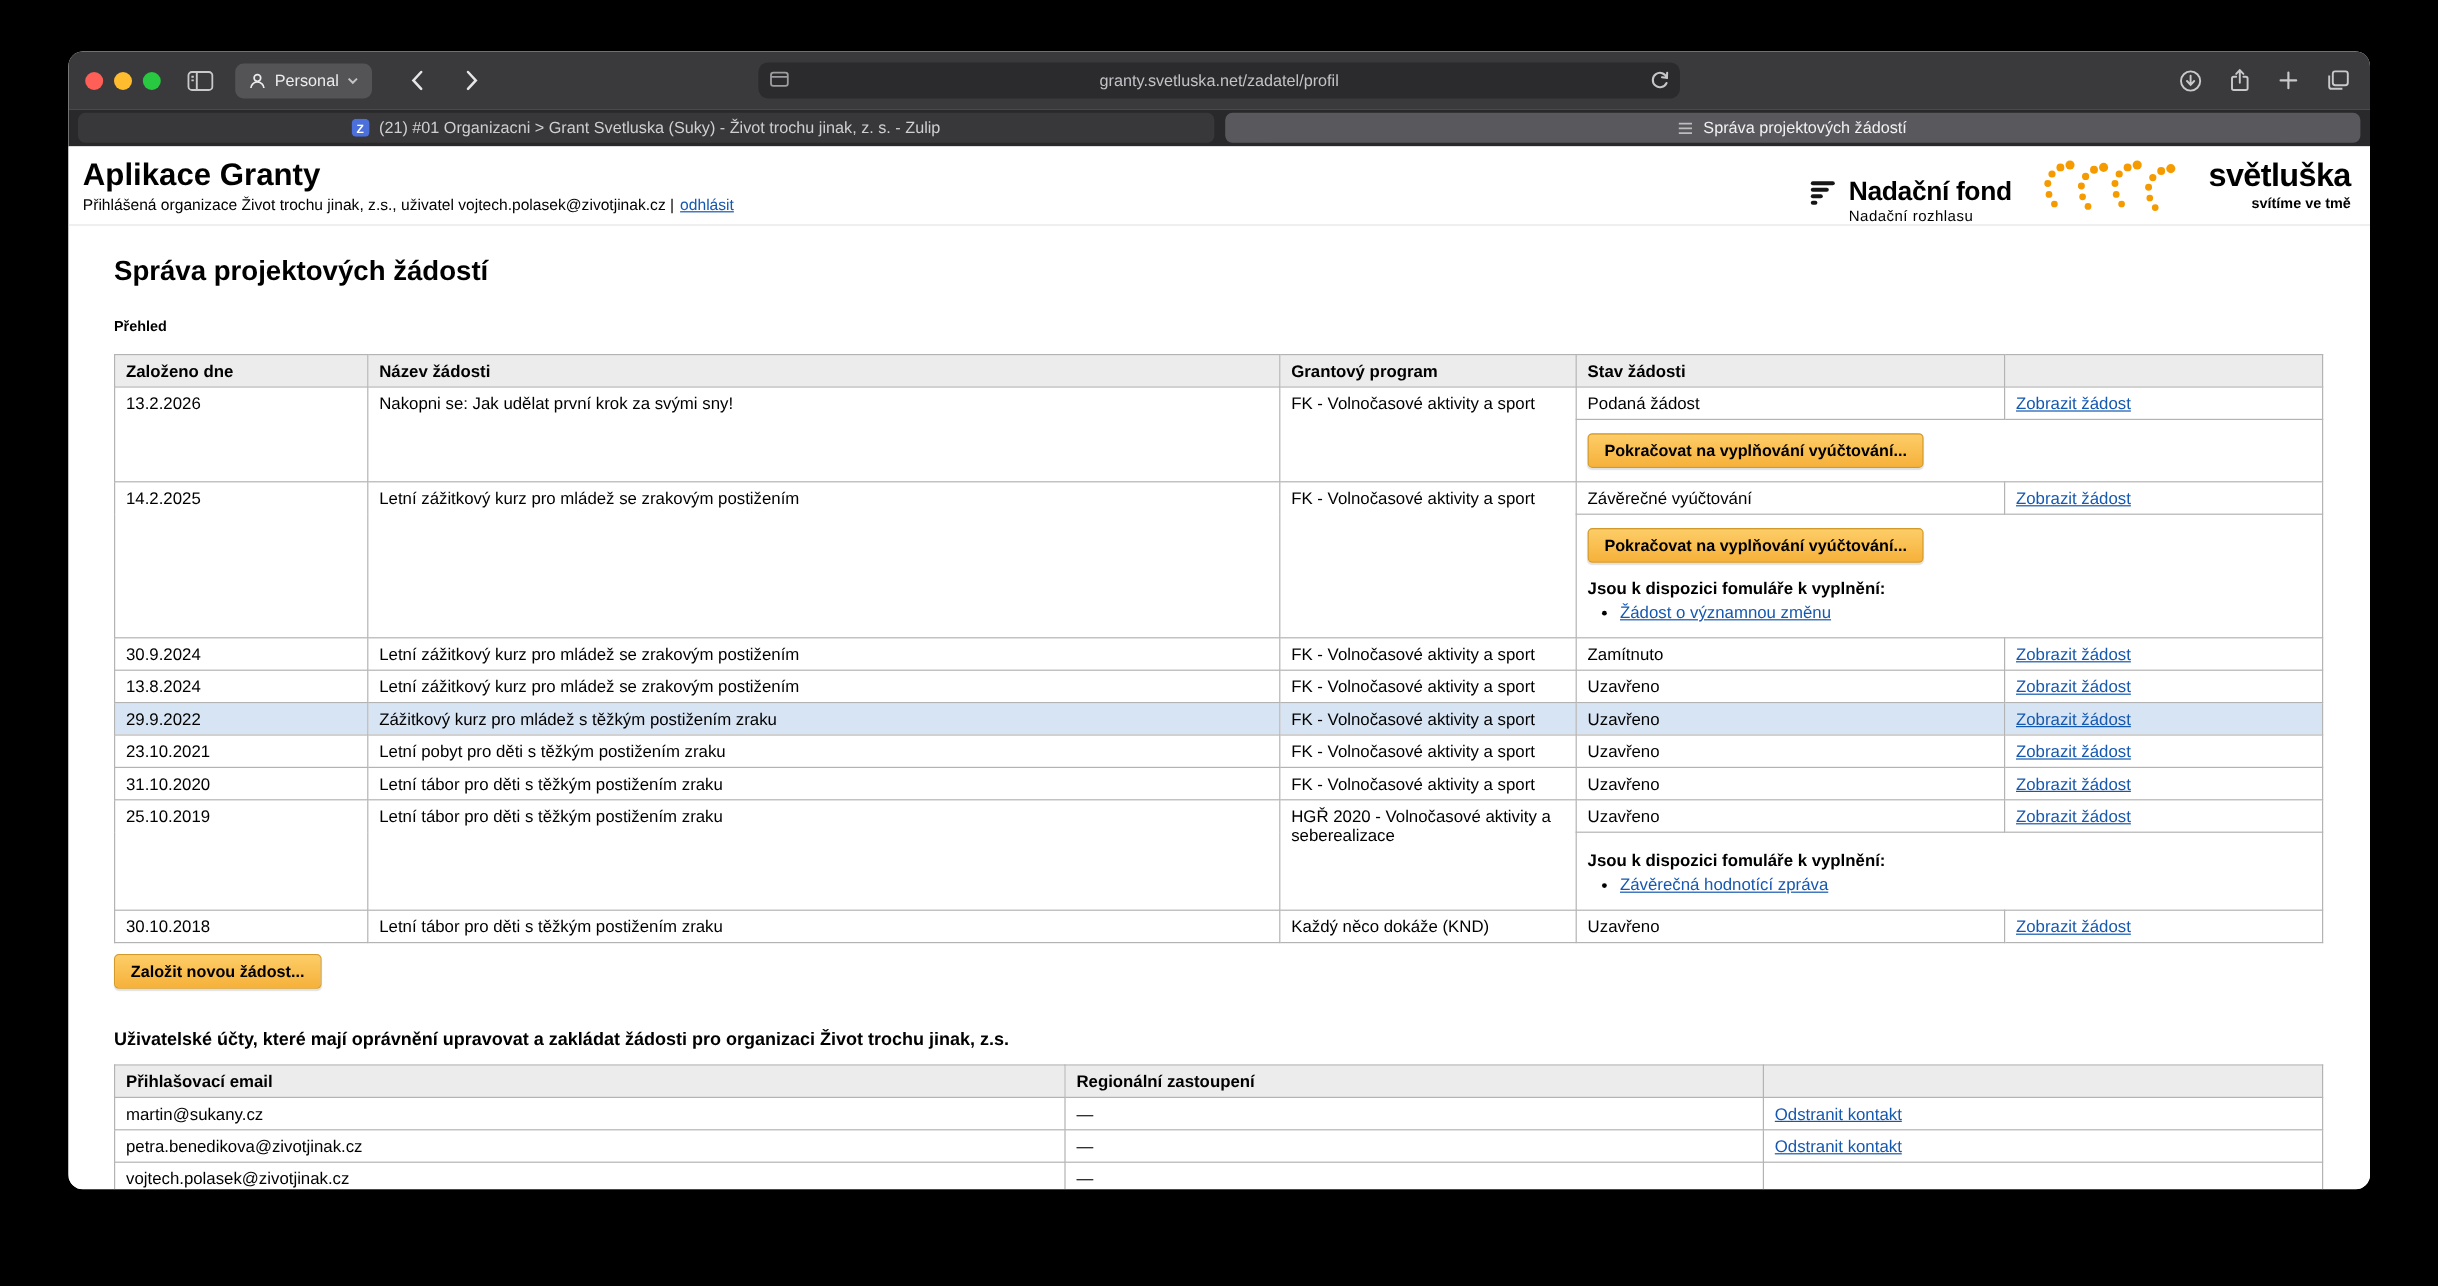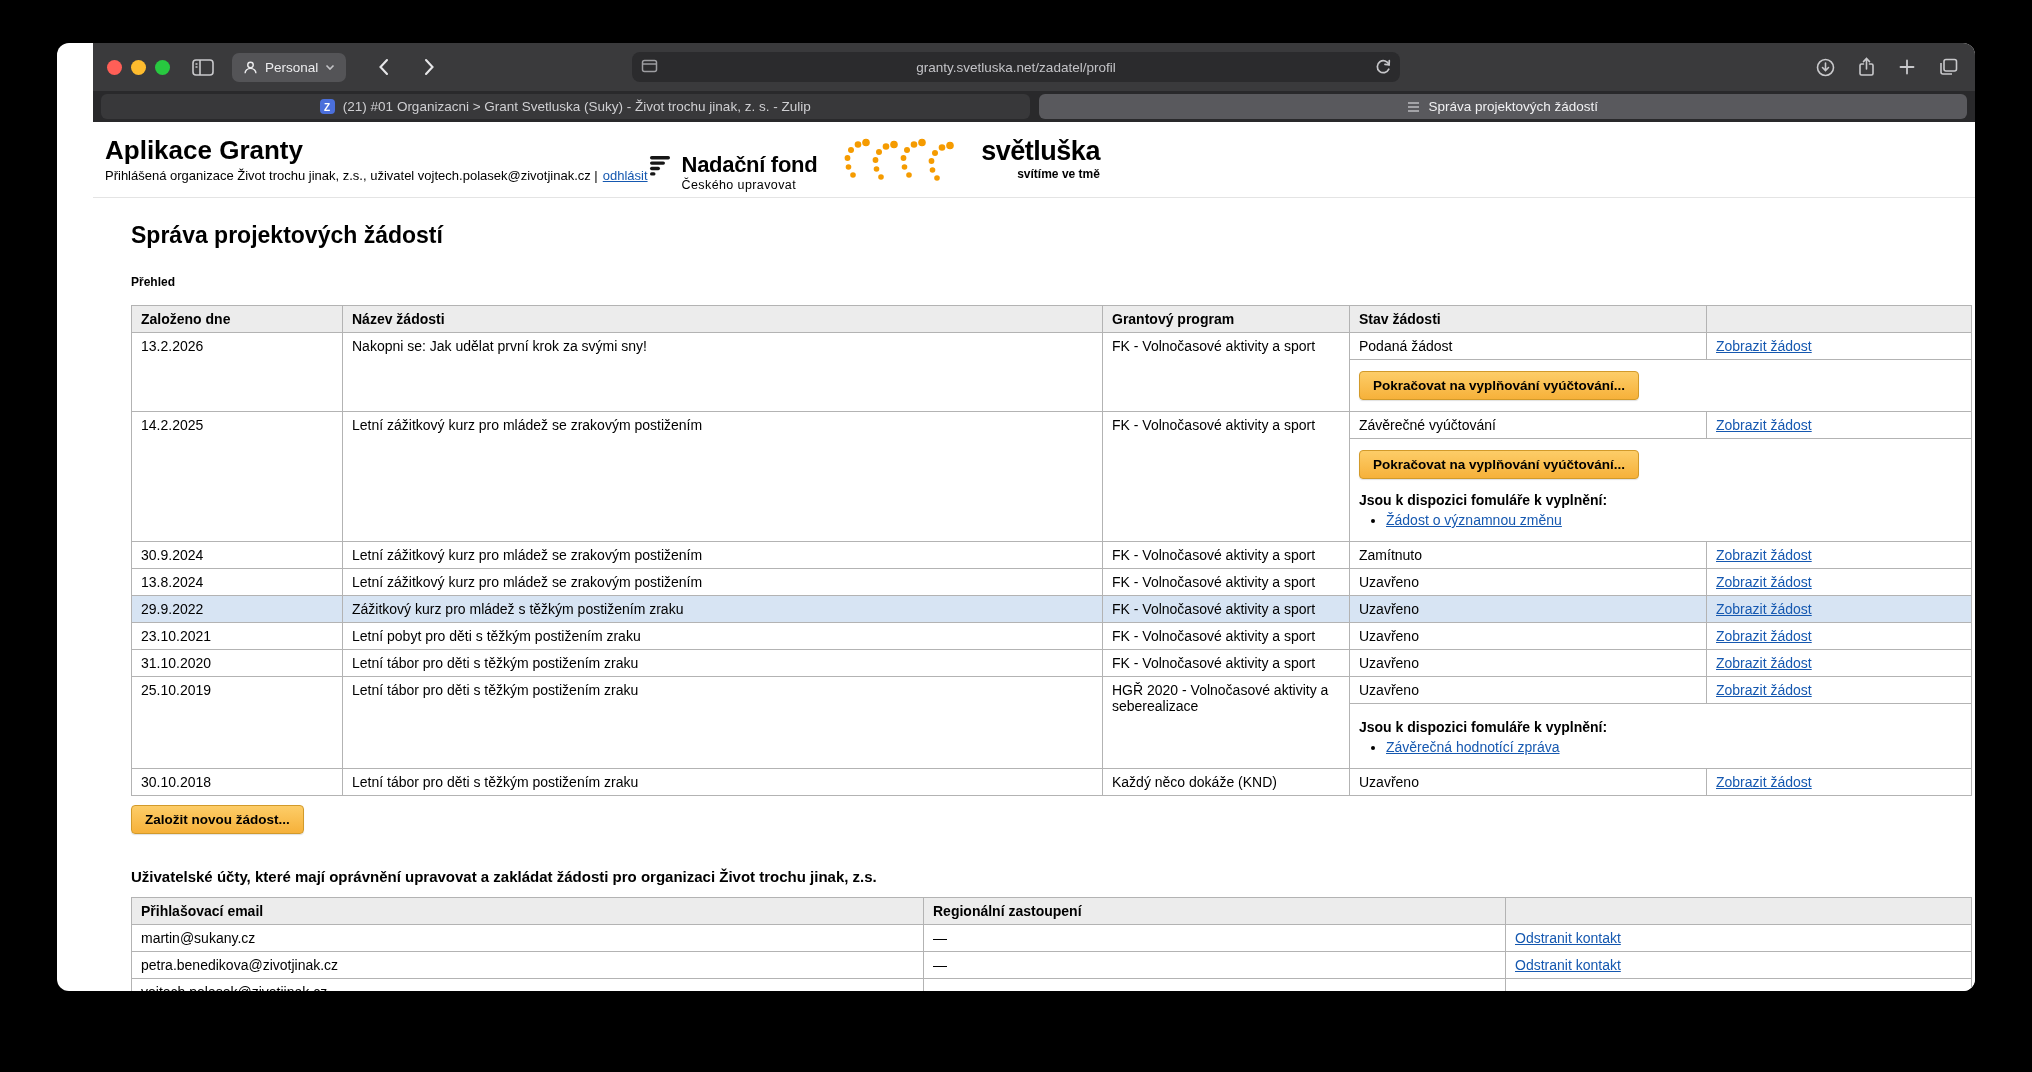--- a/index.html
+++ b/index.html
@@ -9,21 +9,20 @@
     font-family:"Liberation Sans", sans-serif;
     position:relative;
     overflow:hidden;
   }
   .window {
     position:absolute; left:57px; top:43px;
     width:1918px; height:948px;
     border-radius:12px; overflow:hidden;
     background:#fff; display:flex; flex-direction:column;
     box-shadow:0 25px 70px rgba(0,0,0,.65);
-    padding-left:36px;
   }
   
   .toolbar {
     height:48px; background:#3a3a3c; flex-shrink:0;
     display:flex; align-items:center; padding:0 14px; gap:10px;
   }
   .traffic { display:flex; gap:9px; margin-right:8px; }
   .light { width:15px; height:15px; border-radius:50%; }
   .light-close { background:var(--traffic-red,#ff5f57); }
   .light-min { background:var(--traffic-yellow,#febc2e); }
@@ -56,21 +55,21 @@
     flex:1; border-radius:6px; overflow:hidden;
     display:flex; align-items:center; justify-content:center; gap:8px;
     font-size:13.5px; white-space:nowrap;
   }
   .tab-inactive { background:#38383a; color:#cfcfd2; }
   .tab-active { background:#59595d; color:#f1f1f3; }
   
   .page { flex:1; background:#fff; overflow:hidden; color:#000; position:relative; }
   a { color:var(--link-blue,#1558b0); text-decoration:underline; cursor:pointer; }
   .site-header {
-    height:76px; display:flex; justify-content:flex-start; align-items:center;
+    height:66px; display:flex; justify-content:space-between; align-items:center;
     padding:0 10px 0 12px; border-bottom:1px solid #e4e4e4;
   }
   .app-title { font-size:26px; font-weight:bold; line-height:1.1; }
   .app-sub { font-size:13px; font-weight:normal; margin-top:3px; }
   .app-sub a { margin-left:5px; }
   .logos { display:flex; align-items:center; gap:26px; padding-right:6px; }
   .nadacni { display:flex; align-items:flex-start; gap:8px;margin-top:25px; }
   .nadacni-text .l1 { font-size:22px; font-weight:bold; letter-spacing:-.3px; }
   .nadacni-text .l2 { font-size:12.5px; letter-spacing:.4px; margin-top:0px; }
   .svetluska-wordmark .l1 { font-size:27px; font-weight:bold; letter-spacing:-.5px; line-height:1; }
@@ -245,21 +244,21 @@
           <span>
             <svg width="26" height="26" viewBox="0 0 26 26" fill="#161616">
               <rect x="2" y="4" width="20" height="3.4" rx="1.7"></rect>
               <rect x="2" y="9.4" width="15" height="3.4" rx="1.7"></rect>
               <rect x="2" y="14.8" width="10" height="3.4" rx="1.7"></rect>
               <rect x="2" y="20.2" width="5.5" height="3.4" rx="1.7"></rect>
             </svg>
           </span>
           <div class="nadacni-text">
             <div class="l1">Nadační fond</div>
-            <div class="l2">Českého upravovat</div>
+            <div class="l2">Nadační rozhlasu</div>
           </div>
         </div>
         <span>
           <svg width="112" height="46" viewBox="0 0 112 46" fill="#f59b00">
             <g>
               <circle cx="10" cy="38" r="2.8"></circle>
                 <circle cx="5.5" cy="30" r="2.8"></circle>
                 <circle cx="4.5" cy="21" r="2.9"></circle>
                 <circle cx="8" cy="13" r="3"></circle>
                 <circle cx="15" cy="7.5" r="3.3"></circle>

